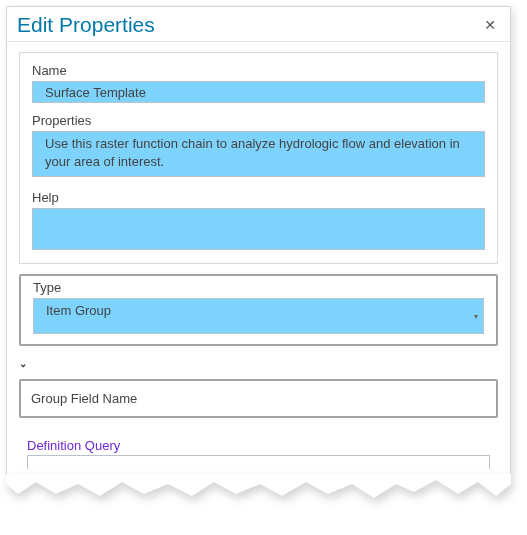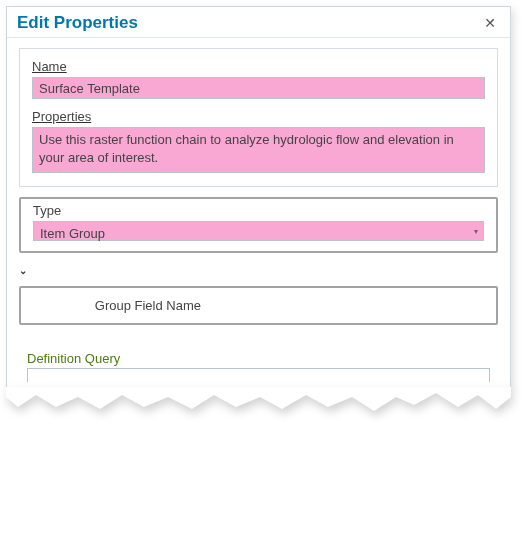--- a/index.html
+++ b/index.html
@@ -24,66 +24,66 @@
   }
   .dialog-header {
     display: flex;
     justify-content: space-between;
     align-items: center;
     padding: 6px 10px 4px 10px;
     border-bottom: 1px solid #e2e7eb;
   }
   .dialog-title {
     color: #0078aa;
-    font-size: 17px;
-    font-weight: 700;
+    font-size: 21px;
+    font-weight: 400;
   }
   .close-x {
     font-size: 14px;
     color: #555;
     cursor: pointer;
     padding: 2px 4px;
   }
   .panel {
     margin: 10px 12px 0 12px;
     border: 1px solid #d6dce1;
     padding: 0 12px 10px 12px;
   }
-  .field-block { margin-top: 10px; text-decoration: underline; }
+  .field-block { margin-top: 10px; }
   .label {
     display: block;
     margin-bottom: 3px;
     color: #444;
     font-size: 13px;
   }
   .text-input, .textarea, .select-box {
     width: 100%;
     border: 1px solid #b9c3cb;
-    background: #f9a8d4;
+    background: #7dd3fc;
     font-family: inherit;
     font-size: 13px;
     color: #444;
-    padding: 3px 6px;
+    padding: 3px 12px;
   }
   .text-input { height: 22px; }
   .textarea {
     height: 46px;
     resize: none;
     line-height: 1.35;
   }
   .textarea.empty { height: 42px; }
   .highlight {
     border: 2px solid #a3a3a3;
     border-radius: 2px;
     margin: 10px 12px 0 12px;
     padding: 4px 12px 10px 12px;
   }
   .select-wrap { position: relative; }
   .select-box {
-    height: 20px;
+    height: 36px;
     line-height: 18px;
     padding-right: 20px;
     cursor: pointer;
   }
   .select-caret {
     position: absolute;
     right: 6px;
     top: 50%;
     transform: translateY(-50%);
     font-size: 8px;
@@ -110,26 +110,25 @@
   .row {
     display: flex;
     align-items: center;
     margin-bottom: 10px;
   }
   .row:last-child { margin-bottom: 0; }
   .row .row-label {
     width: 170px;
     color: #444;
     font-size: 13px;
-    text-align: right;
   }
   .row .text-input { flex: 1; }
   .defq-label {
-    margin: 26px 20px 2px 20px;
-    color: #4d7c0f;
+    margin: 20px 20px 2px 20px;
+    color: #6d28d9;
   }
   .defq-box {
     margin: 0 20px 0 20px;
     border: 1px solid #b9c3cb;
     border-bottom: none;
     height: 14px;
   }
   
   .torn {
     position: relative;
@@ -160,20 +159,24 @@
     <div class="field-block">
       <span class="label">Name</span>
       <input class="text-input" type="text" value="Surface Template" style="">
     </div>
 
     <div class="field-block">
       <span class="label">Properties</span>
       <textarea class="textarea" style="">Use this raster function chain to analyze hydrologic flow and elevation in your area of interest.</textarea>
     </div>
 
+    <div class="field-block">
+      <span class="label">Help</span>
+      <textarea class="textarea empty" style=""></textarea>
+    </div>
   </div>
 
   <div class="highlight">
     <span class="label">Type</span>
     <div class="select-wrap">
       <div class="select-box">Item Group</div>
       <span class="select-caret">▾</span>
     </div>
   </div>
 

